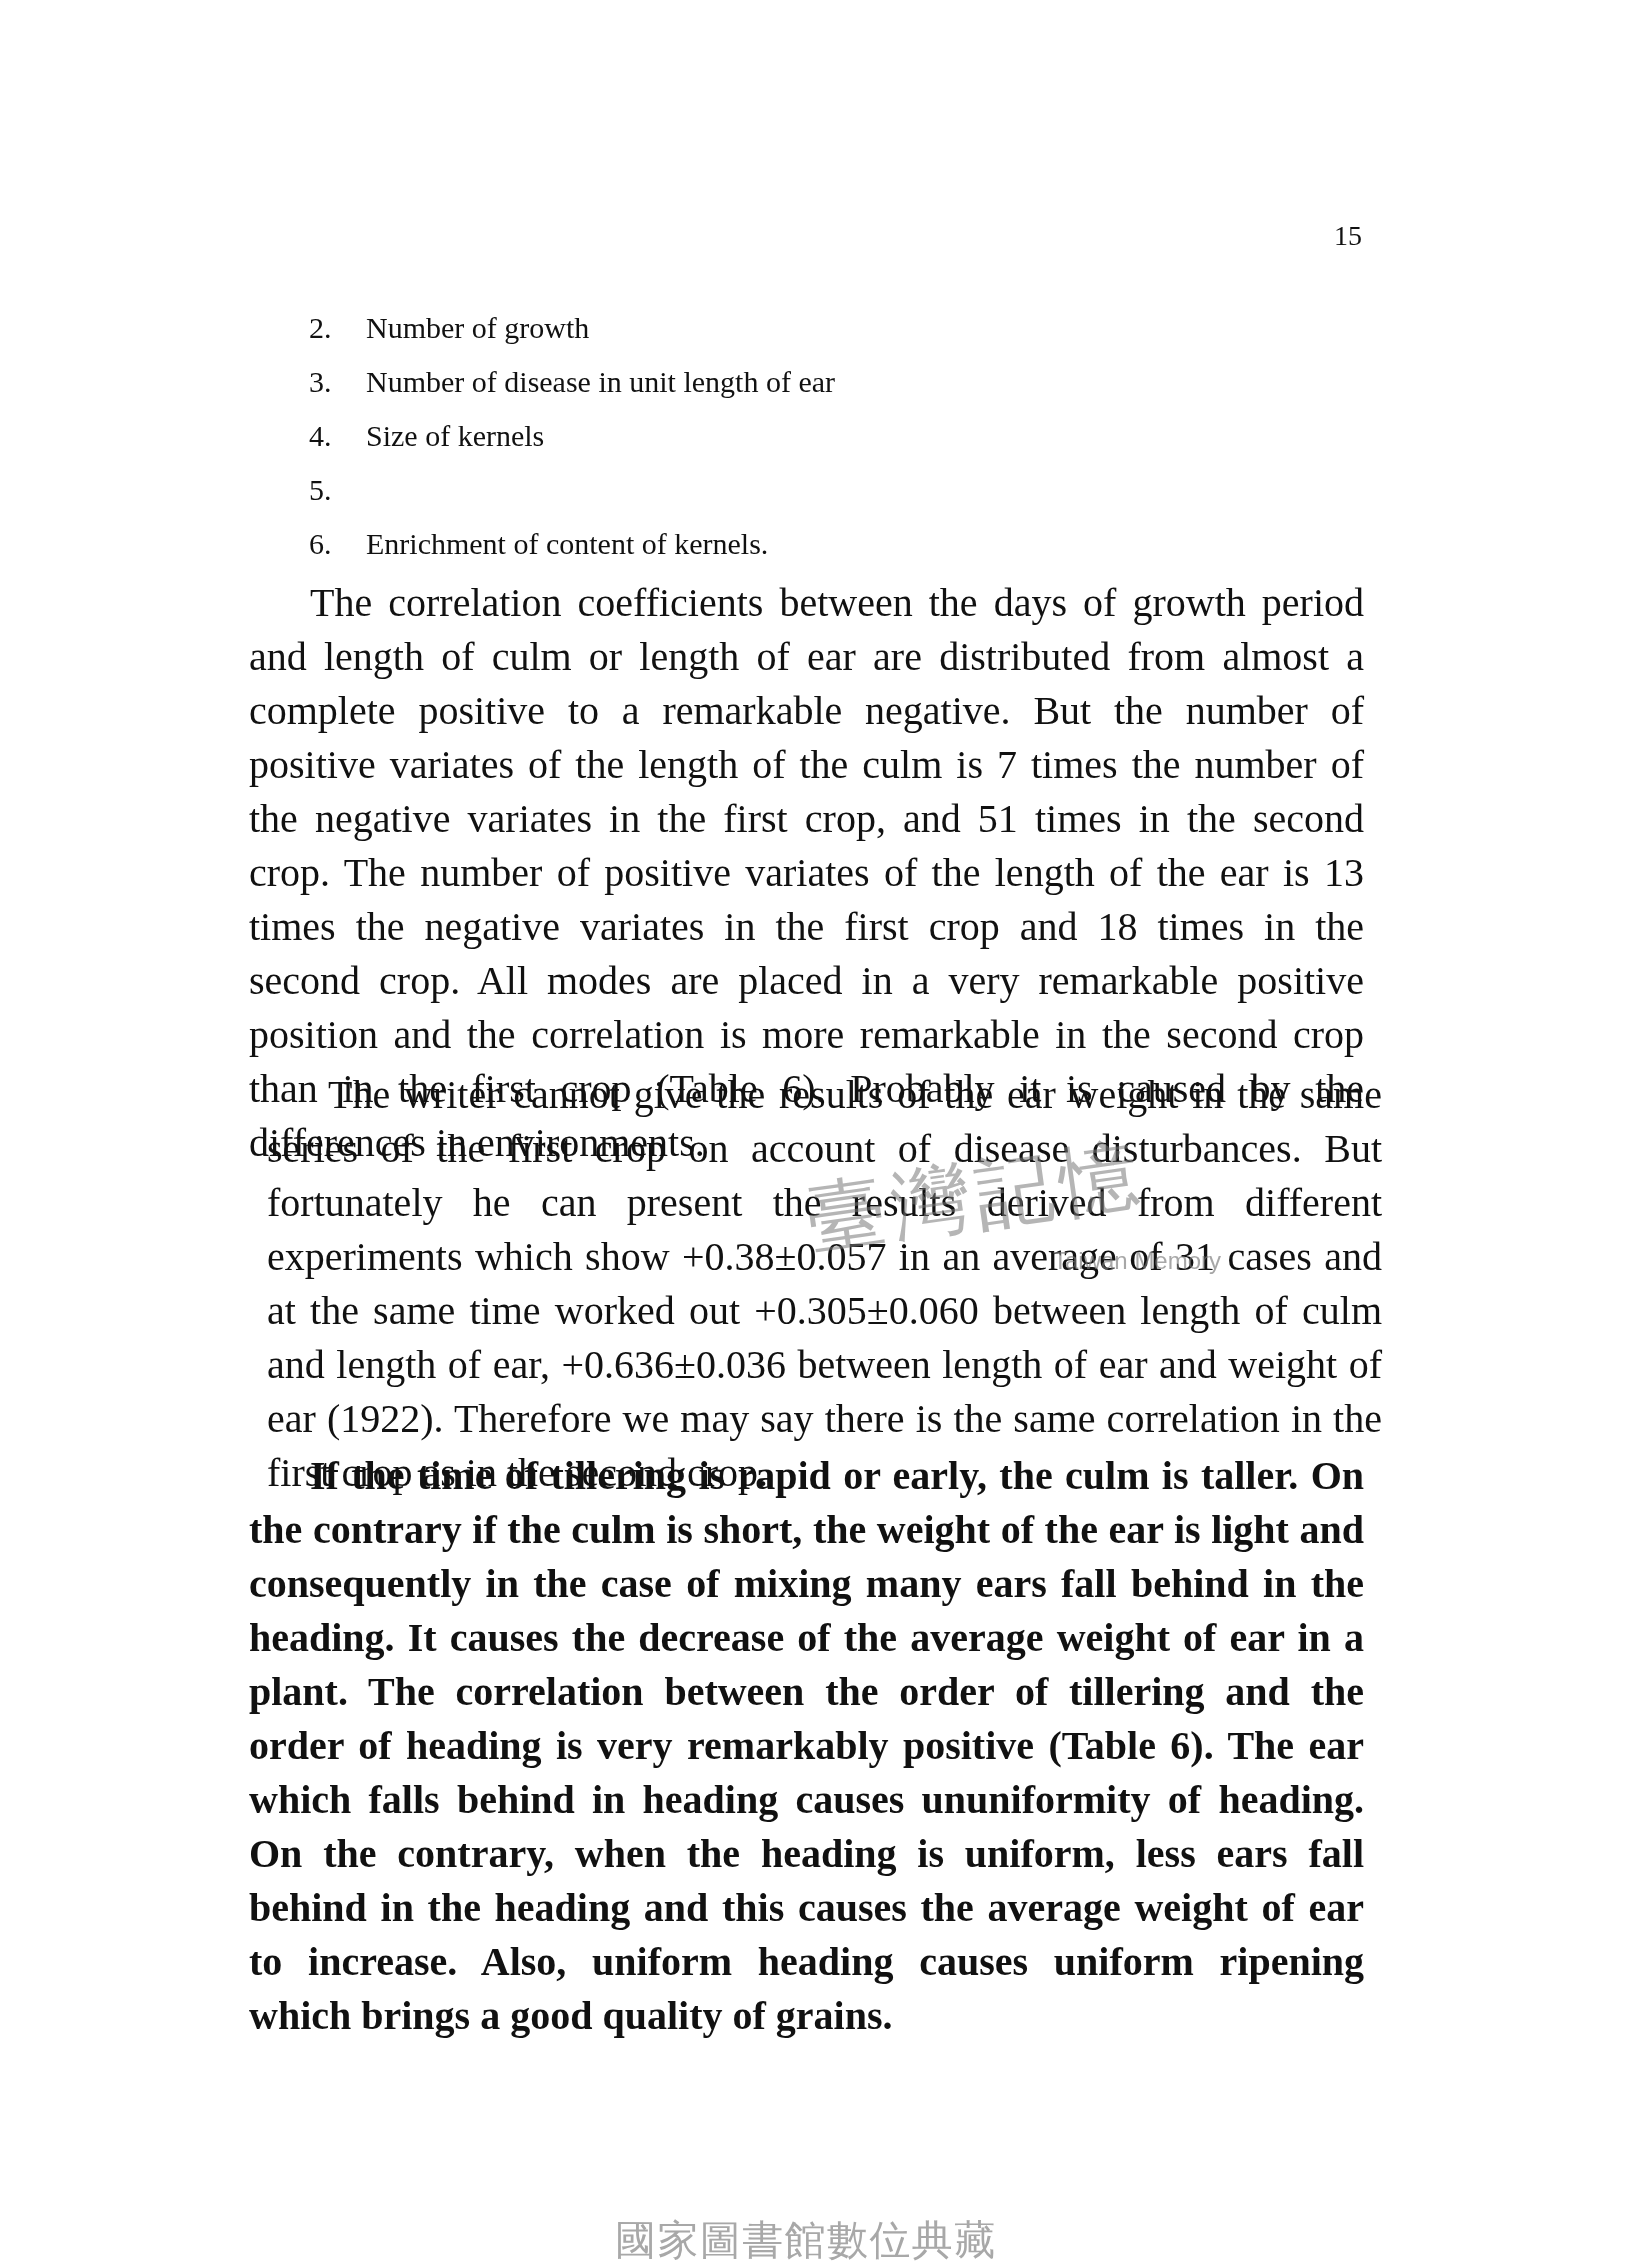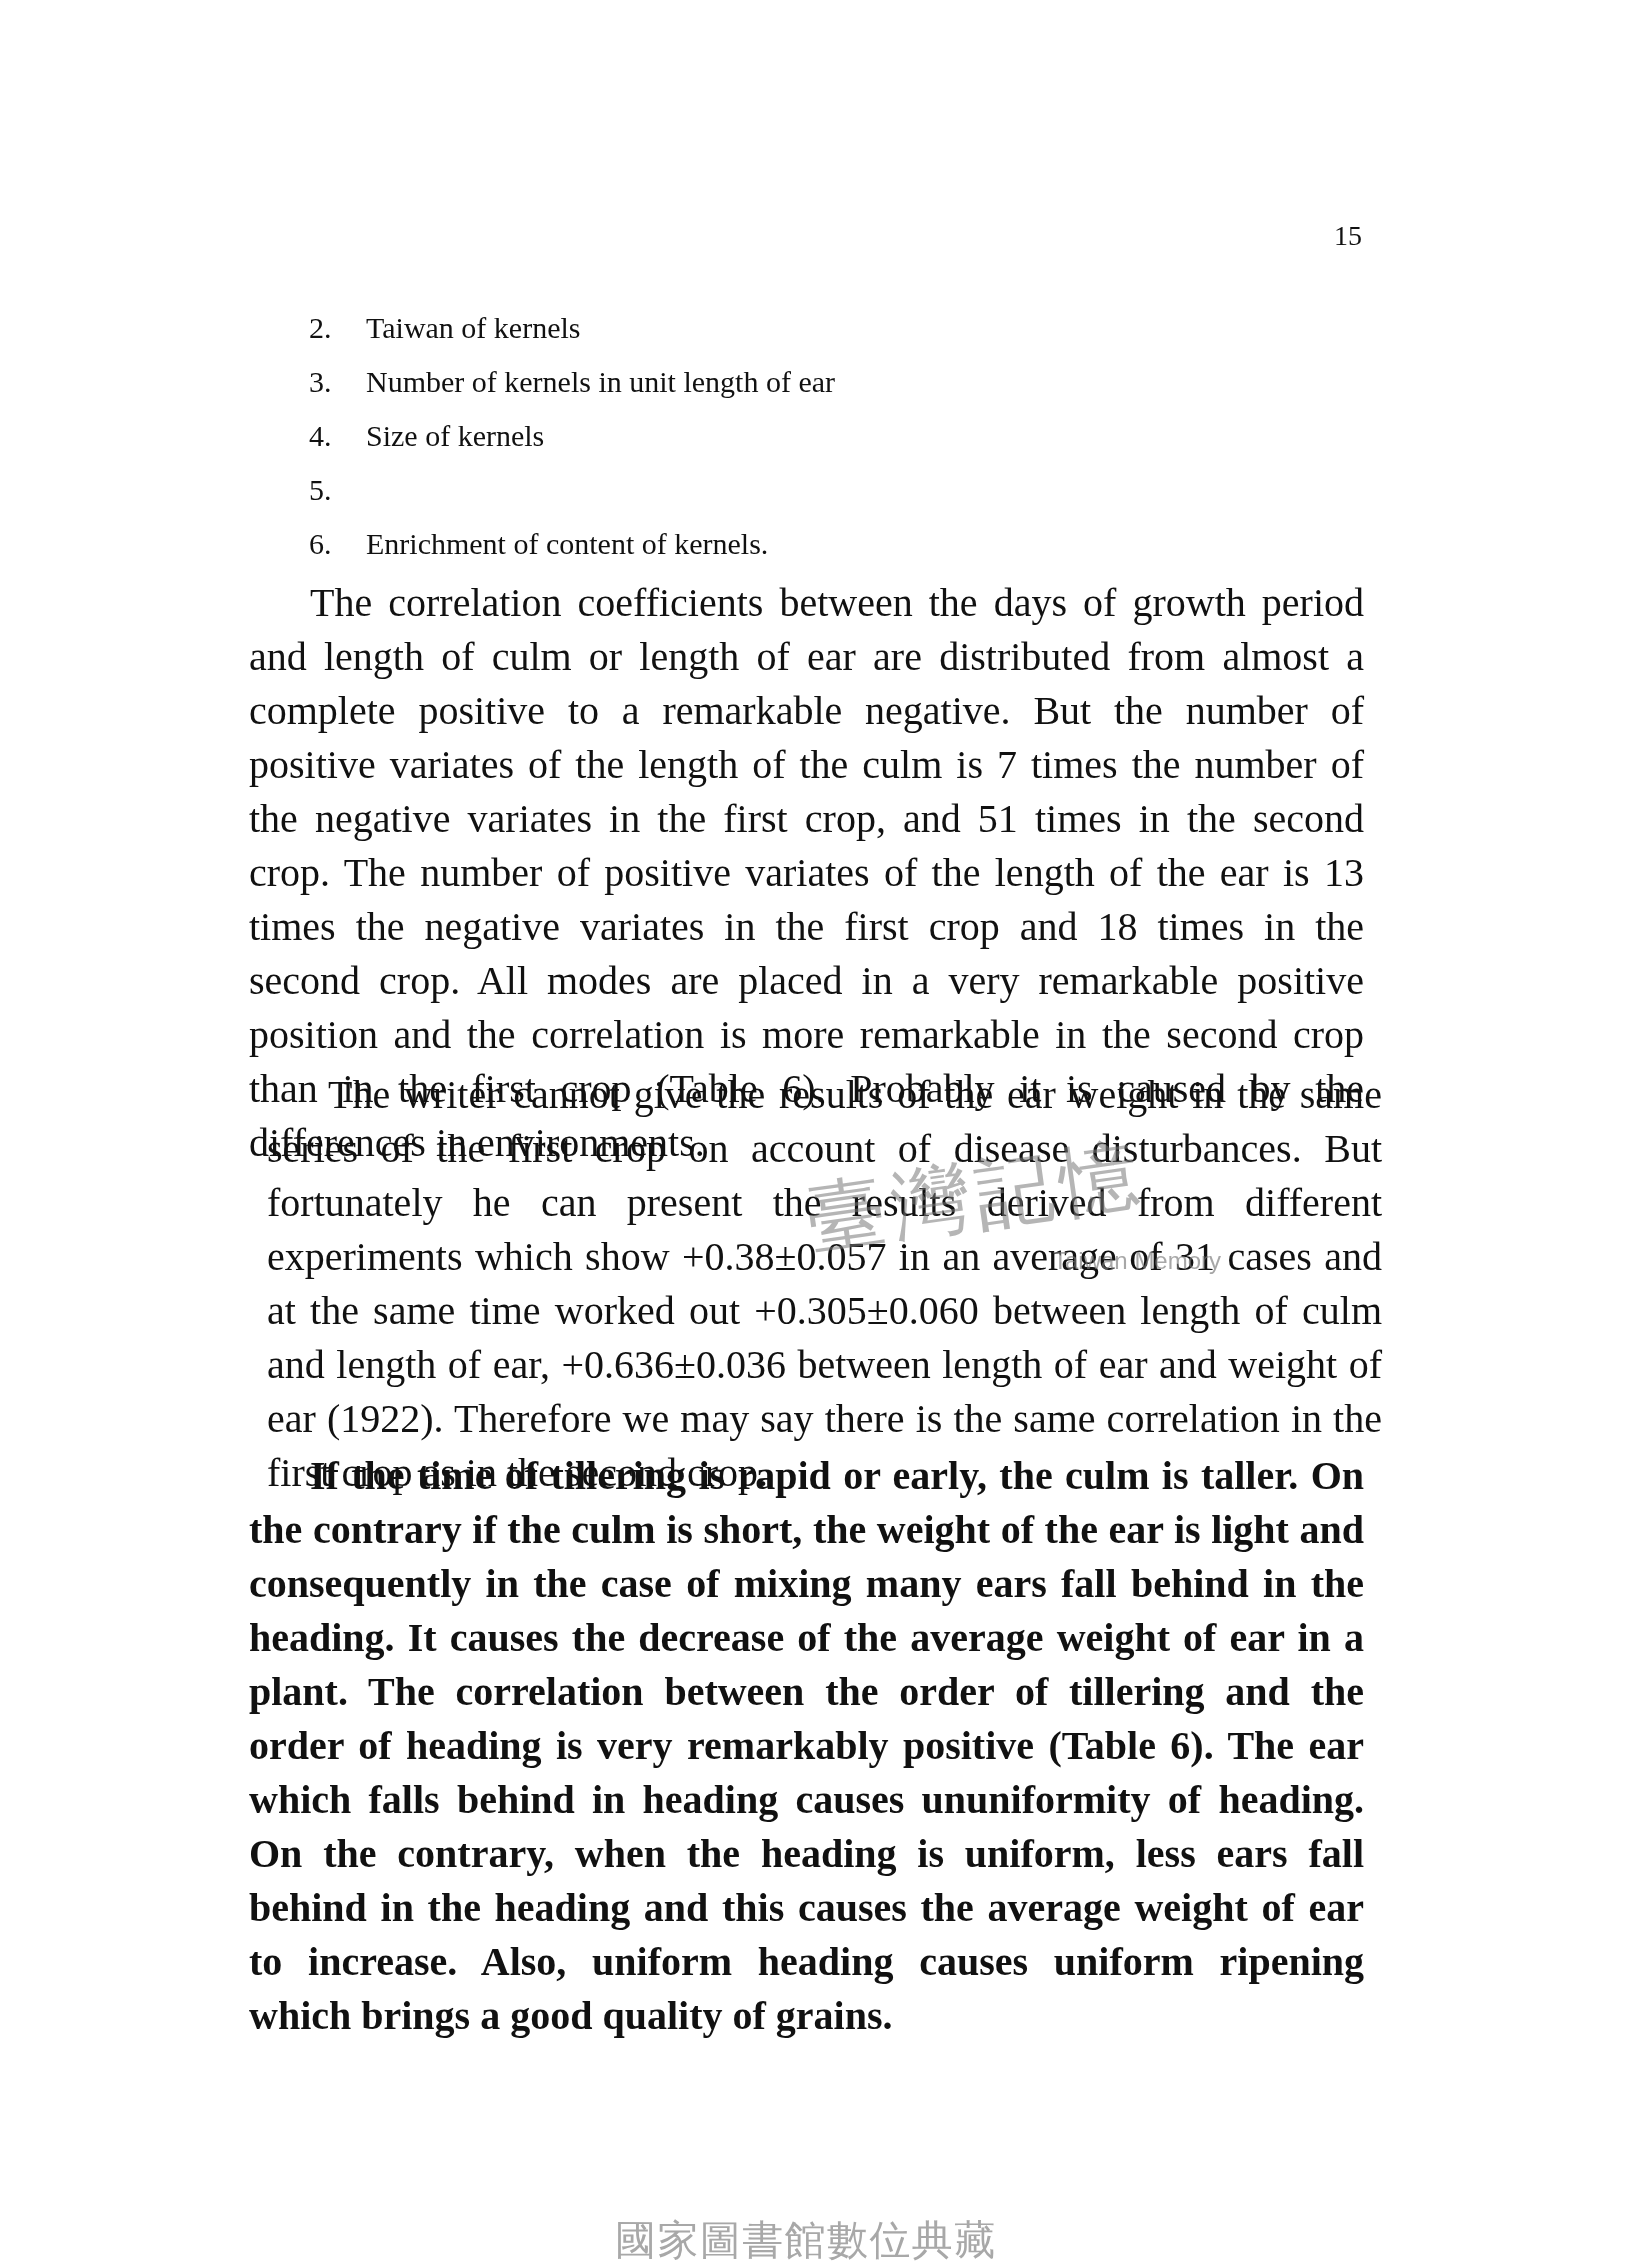--- a/index.html
+++ b/index.html
@@ -30,25 +30,25 @@
   }
 </style>
 </head>
 <body>
 
 <div class="page-number">15</div>
 
 <div class="list">
   <div class="list-item">
     <span class="list-num">2.</span>
-    <span>Taiwan of kernels</span>
+    <span>Number of growth</span>
   </div>
   <div class="list-item">
     <span class="list-num">3.</span>
-    <span>Number of kernels in unit length of ear</span>
+    <span>Number of disease in unit length of ear</span>
   </div>
   <div class="list-item">
     <span class="list-num">4.</span>
     <span>Size of kernels</span>
   </div>
   <div class="list-item">
     <span class="list-num">5.</span>
   </div>
   <div class="list-item">
     <span class="list-num">6.</span>

